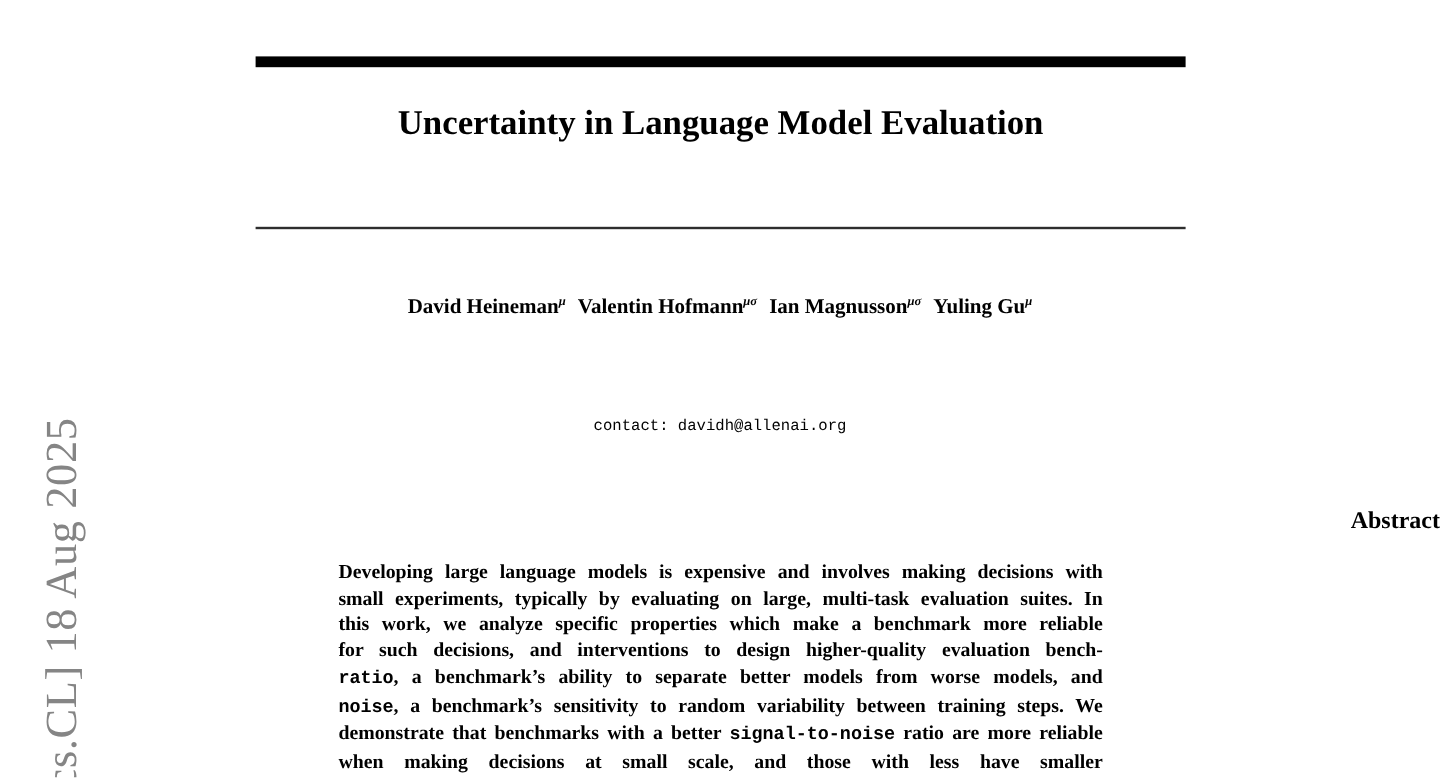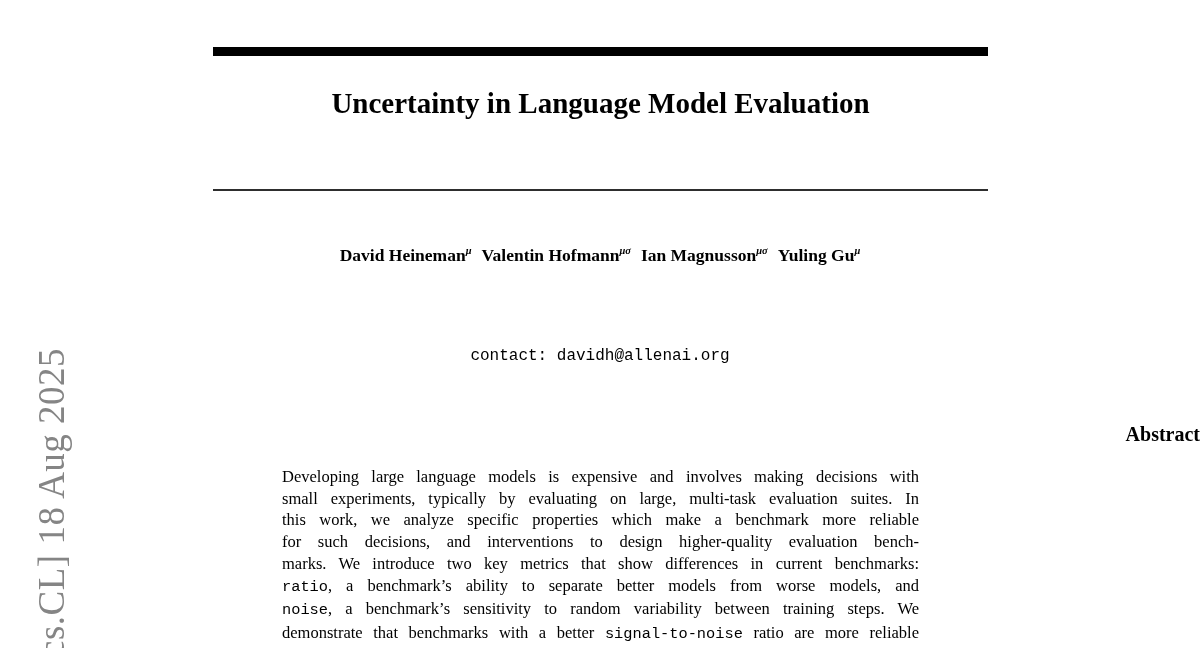--- a/index.html
+++ b/index.html
@@ -78,21 +78,21 @@
     font-size: 17px;
     line-height: 21.5px;
   }
 
   .contact {
     position: absolute;
     left: 0; top: 347px;
     width: 1200px;
     text-align: center;
     font-family: "Liberation Mono", "DejaVu Sans Mono", monospace;
-    font-size: 16px;
+    font-size: 13px;
   }
 
   .abstract-heading {
     position: absolute;
     left: 0; top: 423px;
     width: 1200px;
     margin: 0;
     text-align: right;
     font-size: 20px;
     font-weight: 700;
@@ -101,20 +101,21 @@
   .abstract-body {
     position: absolute;
     left: 282px; top: 466px;
     width: 637px;
     font-size: 16.5px;
     line-height: 21.7px;
   }
   .abs-line {
     text-align: justify;
     text-align-last: justify;
+    font-weight: bold;
   }
   .mono {
     font-family: "Liberation Mono", "DejaVu Sans Mono", monospace;
     font-size: 0.93em;
   }
 </style>
 </head>
 <body>
 
 <div class="page">
@@ -136,20 +137,19 @@
 
   <div class="contact">contact: davidh@allenai.org</div>
 
   <h2 class="abstract-heading">Abstract</h2>
 
   <div class="abstract-body" id="abstract-body">
       <div class="abs-line"><span>Developing large language models is expensive and involves making decisions with</span></div>
       <div class="abs-line"><span>small experiments, typically by evaluating on large, multi-task evaluation suites. In</span></div>
       <div class="abs-line"><span>this work, we analyze specific properties which make a benchmark more reliable</span></div>
       <div class="abs-line"><span>for such decisions, and interventions to design higher-quality evaluation bench-</span></div>
-      <div class="abs-line"><span>marks. We introduce two key metrics that show differences in current benchmarks:</span></div>
       <div class="abs-line"><span class="mono">ratio</span><span>, a benchmark’s ability to separate better models from worse models, and</span></div>
       <div class="abs-line"><span class="mono">noise</span><span>, a benchmark’s sensitivity to random variability between training steps. We</span></div>
       <div class="abs-line"><span>demonstrate that benchmarks with a better </span><span class="mono">signal-to-noise</span><span> ratio are more reliable</span></div>
       <div class="abs-line"><span>when making decisions at small scale, and those with less </span><span> have smaller</span></div>
     </div>
 
 </div>
 
 </body></html>

